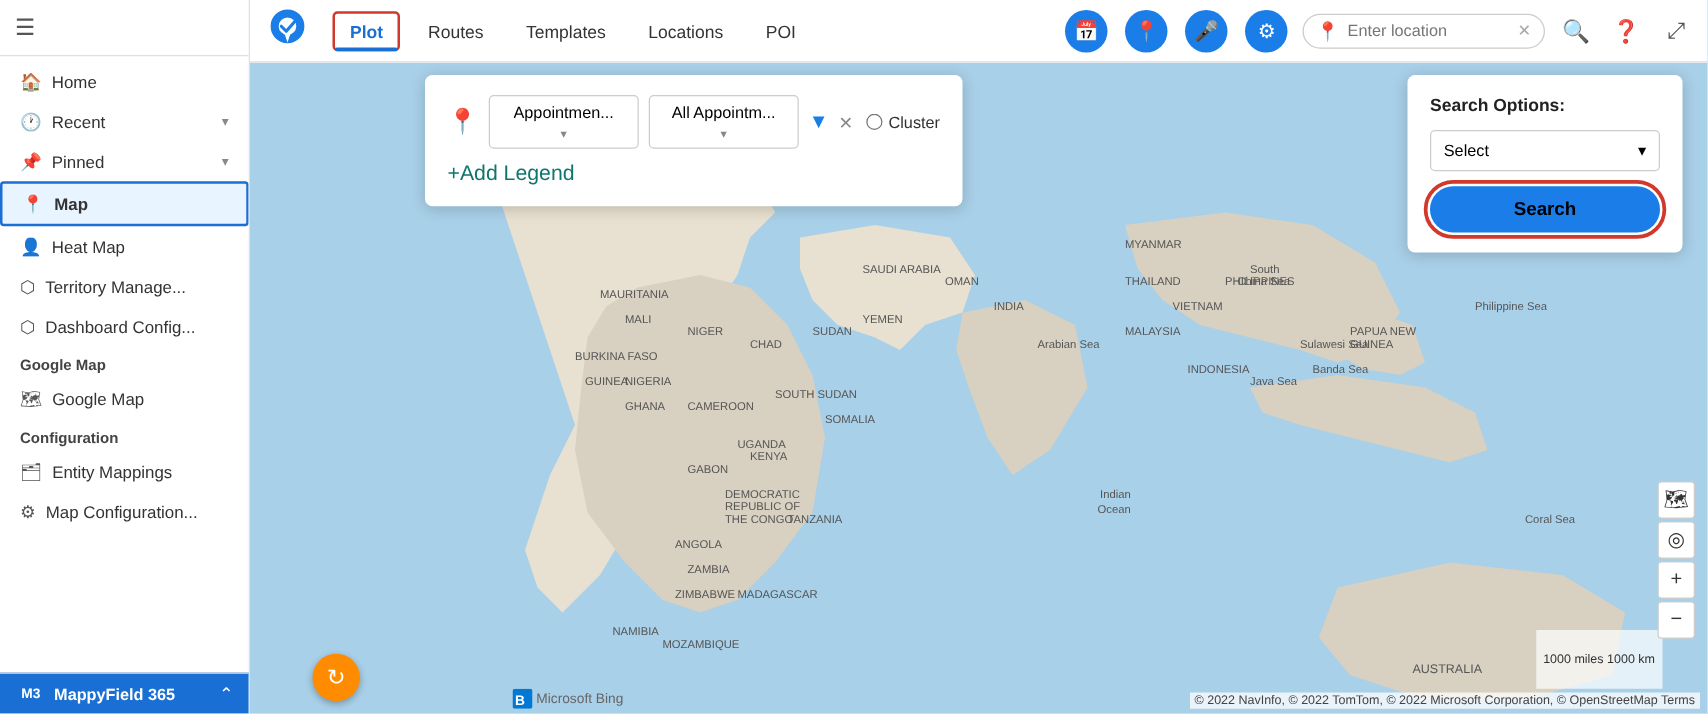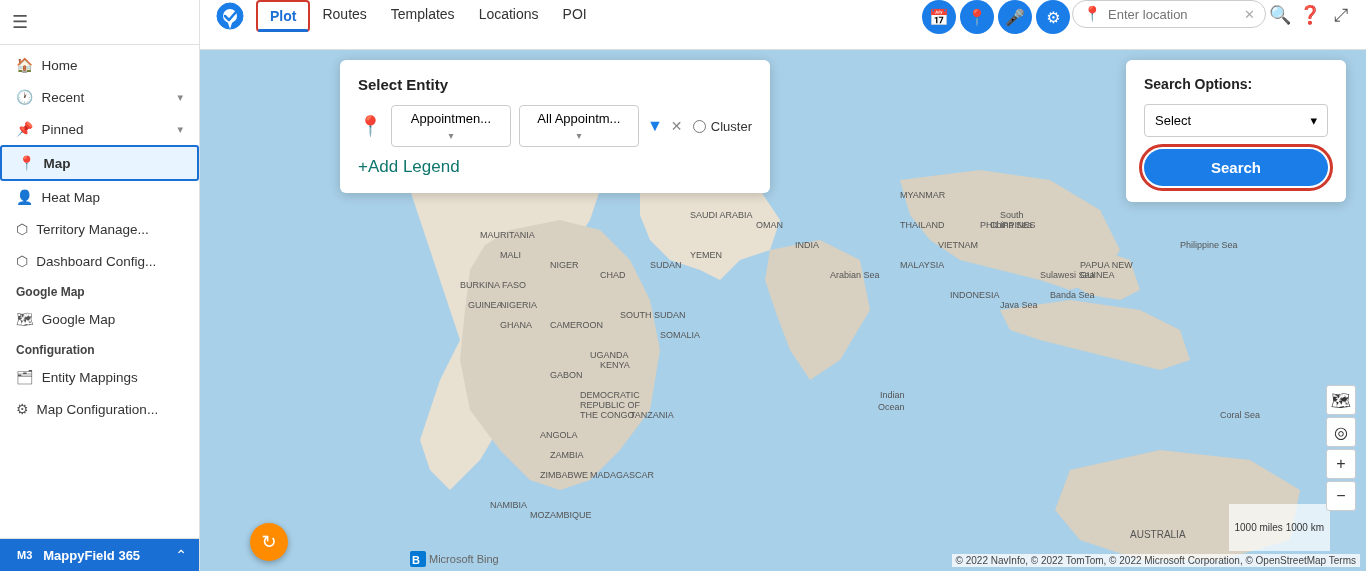--- a/index.html
+++ b/index.html
@@ -75,23 +75,23 @@
       overflow: hidden;
       position: relative;
     }
 
     
     .topbar {
       height: 50px;
       background: #fff;
       border-bottom: 1px solid #ddd;
       display: flex;
-      align-items: flex-start;
+      align-items: center;
       padding: 0 10px;
-      gap: 0;
+      gap: 10px;
       z-index: 10;
     }
     .logo {
       width: 40px;
       height: 40px;
       margin-right: 6px;
     }
     .nav-btn {
       padding: 6px 12px;
       font-size: 14px;
@@ -263,21 +263,21 @@
       align-items: center;
       gap: 4px;
       width: 100%;
       margin-bottom: 12px;
     }
     .select-dropdown .dd-text { flex: 1; }
     .search-button {
       width: 100%;
       padding: 10px;
       background: #1a7de8;
-      color: #ffffff;
+      color: #000000;
       border: none;
       border-radius: 22px;
       font-size: 15px;
       font-weight: 600;
       cursor: pointer;
       outline: 3px solid #d0392b;
       outline-offset: 2px;
     }
 
     
@@ -531,21 +531,20 @@
       <text x="980" y="198" font-size="9" fill="#555" font-family="Arial">Philippine Sea</text>
       <text x="1020" y="368" font-size="9" fill="#555" font-family="Arial">Coral Sea</text>
       <text x="930" y="488" font-size="10" fill="#555" font-family="Arial">AUSTRALIA</text>
       <text x="240" y="78" font-size="9" fill="#555" font-family="Arial">PORTUGA</text>
       <text x="240" y="108" font-size="9" fill="#555" font-family="Arial">MOR</text>
     </svg>
 
     <div class="overlay-panel">
       <div style="display:flex;align-items:flex-start;gap:20px;">
         <div style="flex:1;">
-          <div class="panel-title">Select Entity</div>
           <div class="panel-row">
             <span class="pin-icon">📍</span>
             <div class="dropdown-select">
               <span class="dd-text">Appointmen...</span>
               <span class="dd-arrow">▾</span>
             </div>
             <div class="dropdown-select">
               <span class="dd-text">All Appointm...</span>
               <span class="dd-arrow">▾</span>
             </div>

